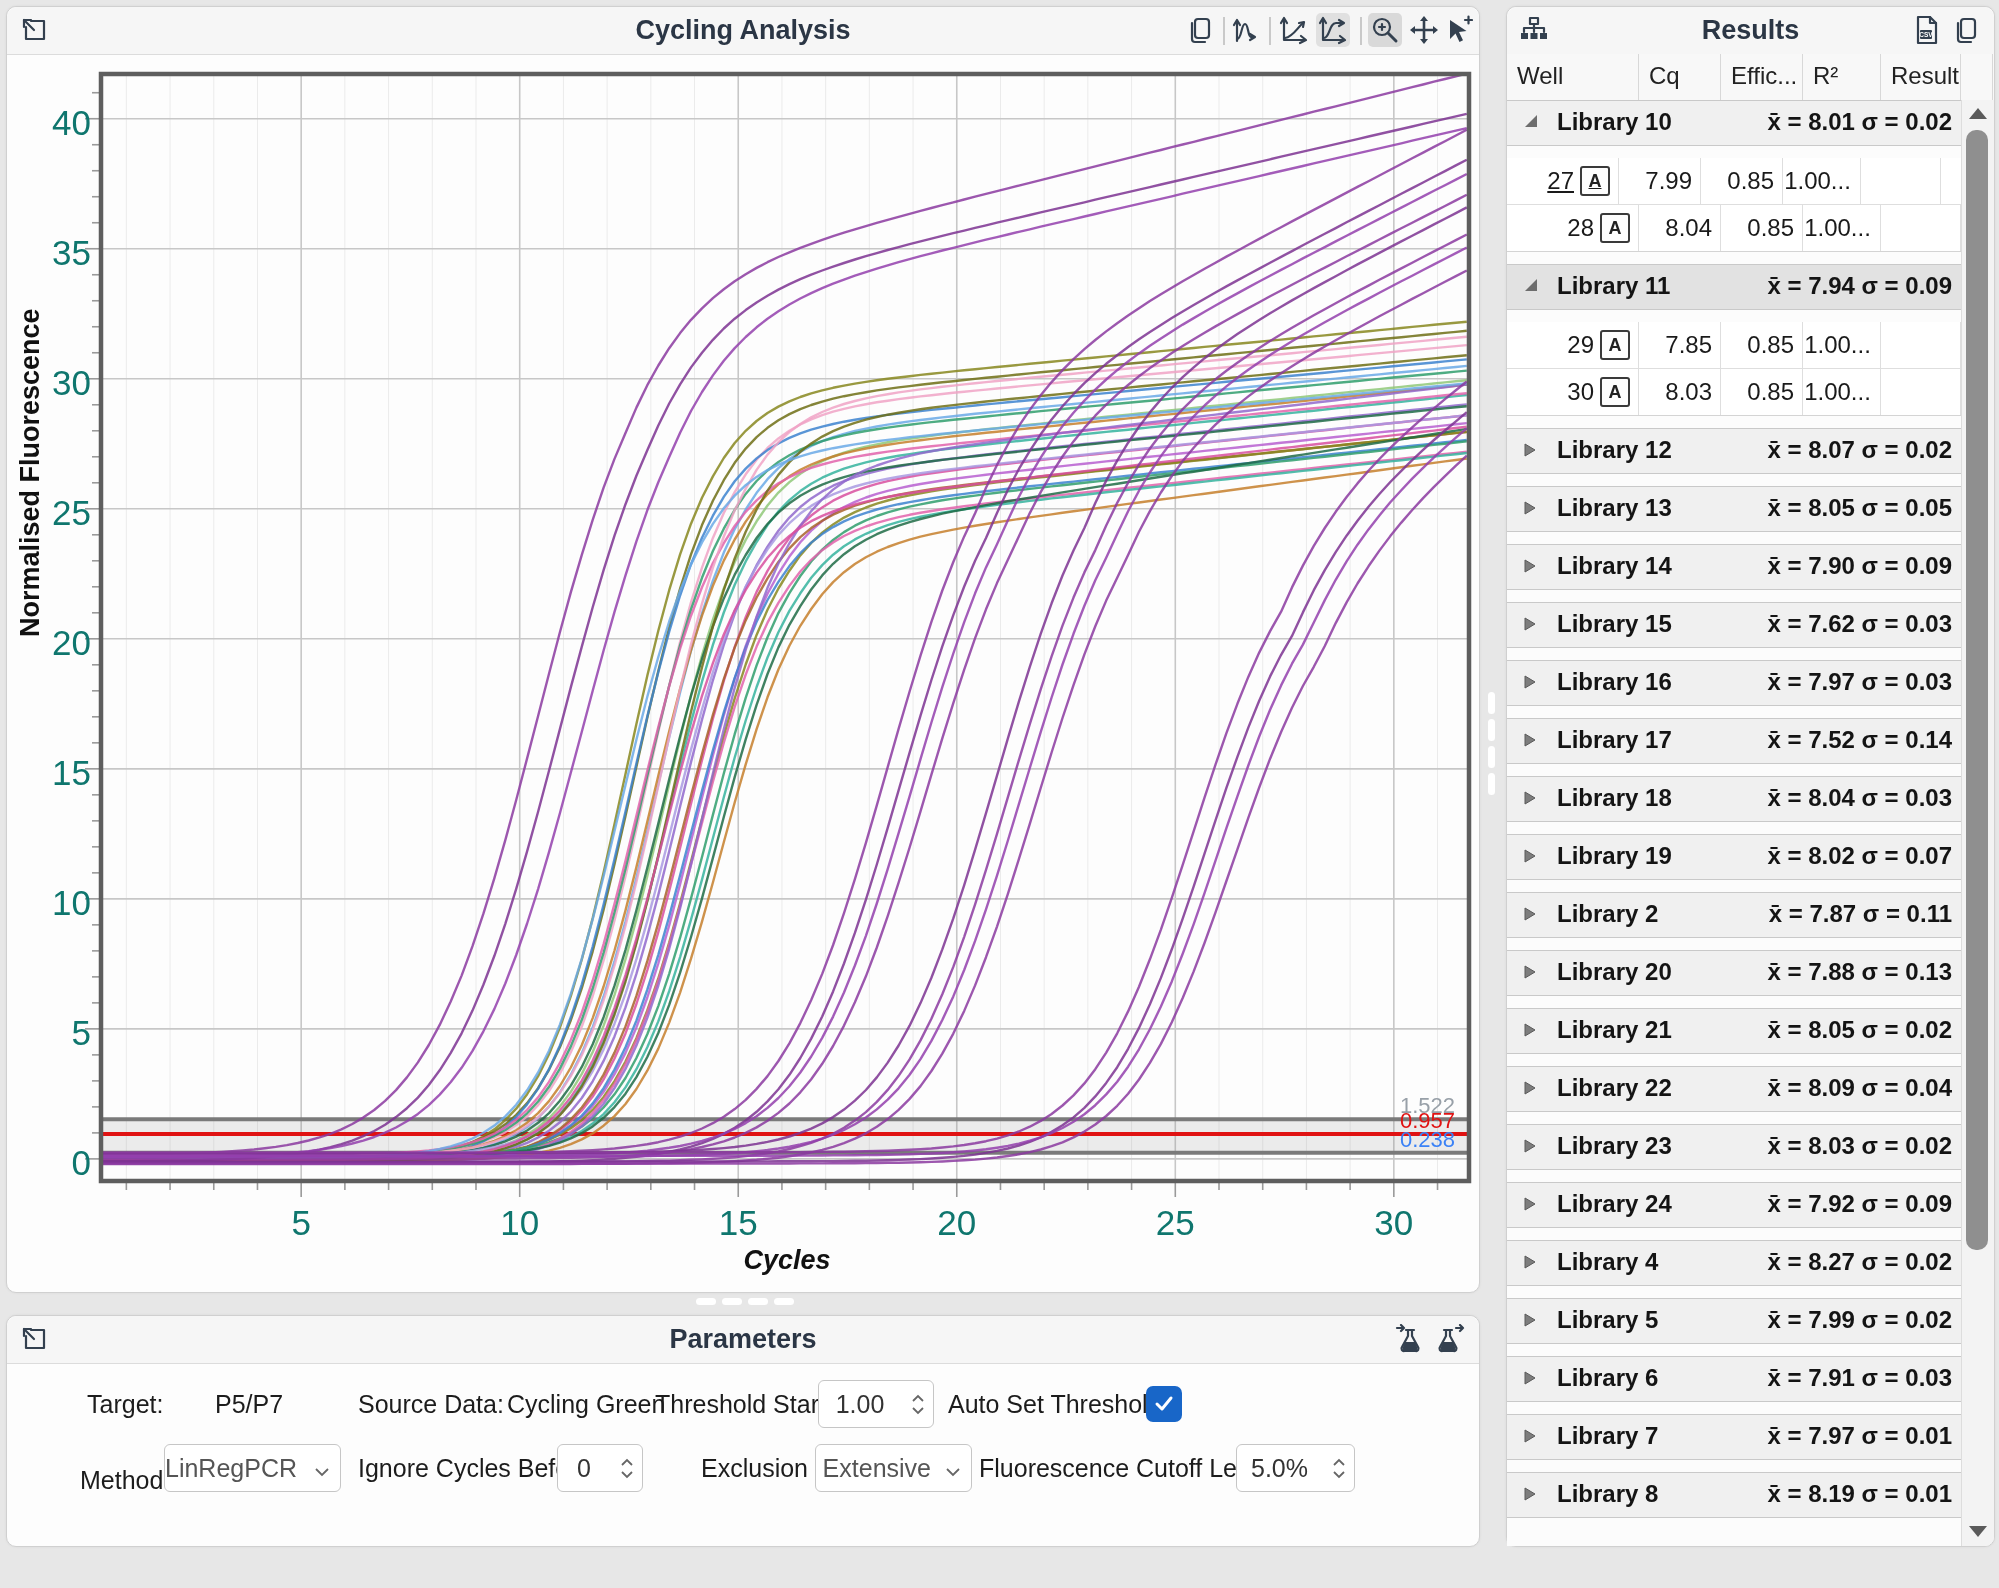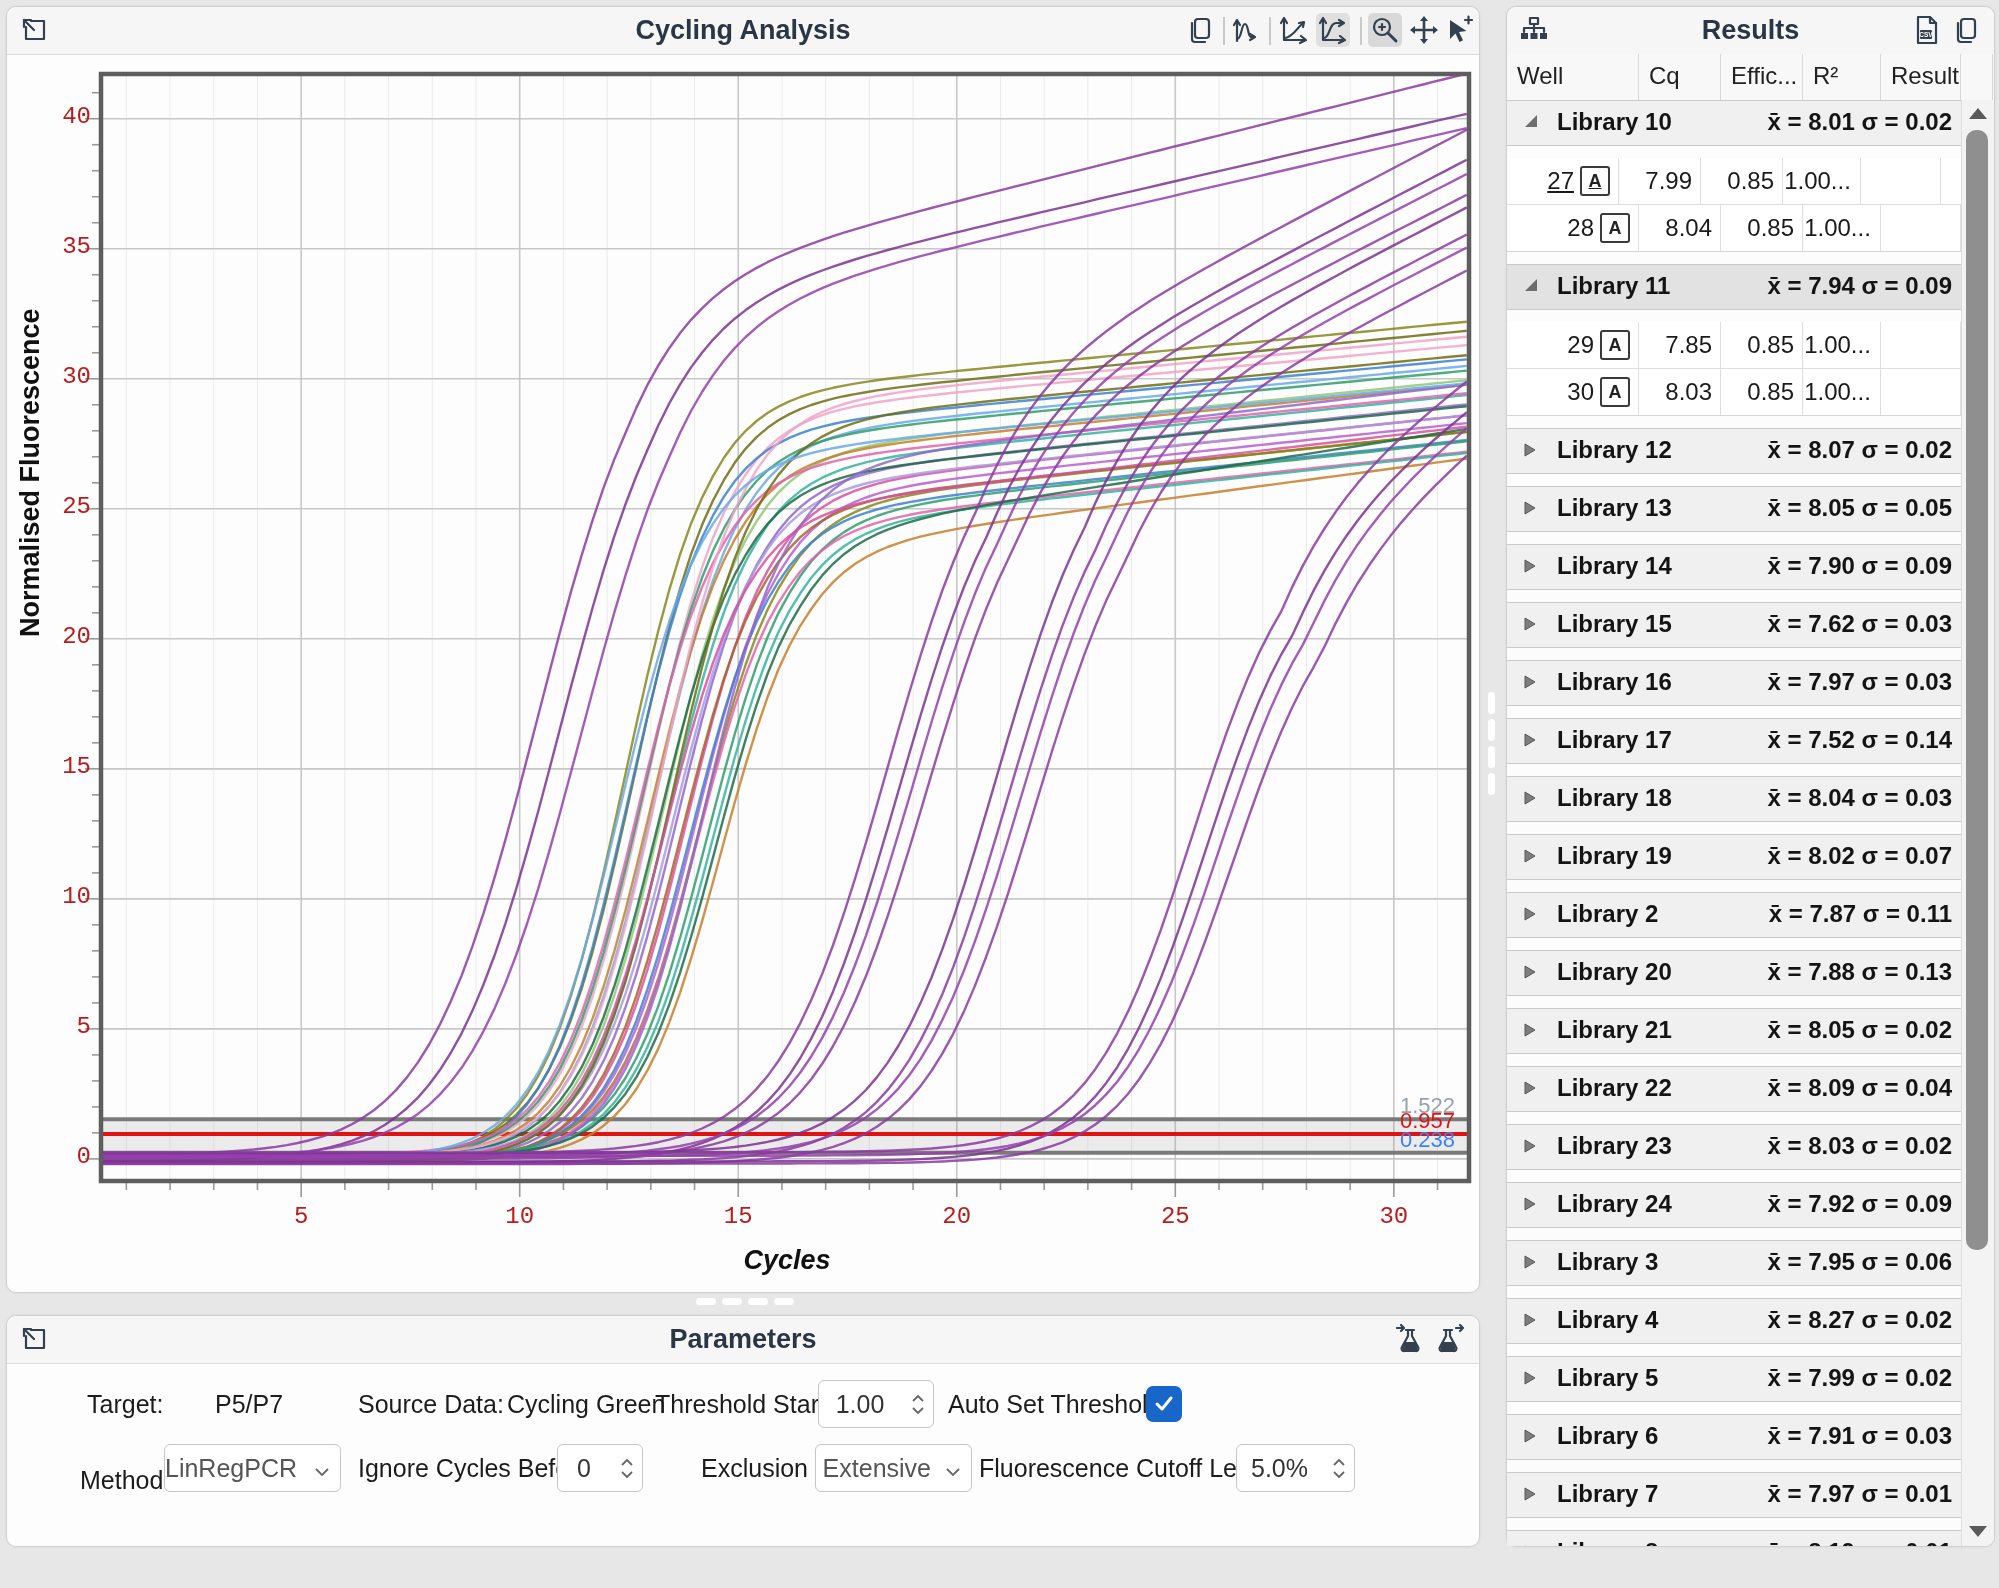--- a/index.html
+++ b/index.html
@@ -9,21 +9,21 @@
   .title{position:absolute;left:0;right:0;top:8px;text-align:center;font-size:27px;font-weight:bold;color:#2b3645;}
   .icon-btn{position:absolute;width:34px;height:34px;top:6px;display:flex;align-items:center;justify-content:center;border-radius:5px;}
   .icon-btn svg{display:block;}
   .ic{stroke:#33404f;stroke-width:2.2;fill:none;stroke-linecap:round;stroke-linejoin:round;}
   .icf{fill:#33404f;stroke:none;}
   .tool-sep{position:absolute;top:10px;width:2px;height:28px;background:#c9c9c9;}
   .active-tool{background:#e0e0e0;}
   
   #plot{position:absolute;left:94px;top:67px;width:1368px;height:1107px;}
   #plot-svg{position:absolute;left:0;top:0;overflow:visible;}
-  .tick-label{position:absolute;font-size:24px;color:#b91c1c;font-family:Liberation Mono, monospace;}
+  .tick-label{position:absolute;font-size:35px;color:#0f766e;}
   .y-label{width:56px;text-align:right;}
   .x-label{width:60px;text-align:center;}
   .axis-title{position:absolute;font-size:27px;font-weight:bold;color:#111;}
   .thr-label{position:absolute;right:14px;font-size:22px;text-align:right;}
   
   .dash-h{position:absolute;width:20px;height:7px;background:#fff;border-radius:4px;}
   .dash-v{position:absolute;width:7px;height:22px;background:#fff;border-radius:4px;}
   
   .p-label{position:absolute;font-size:25px;color:#1c1c1c;white-space:nowrap;transform:translateY(-50%);}
   .p-box{position:absolute;transform:translateY(-50%);height:46px;background:#fff;border:1px solid #c6c6c6;border-radius:6px;display:flex;align-items:center;font-size:25px;color:#333;}
@@ -646,27 +646,20 @@
           <span class="grp-tri"><svg width="14" height="18" viewBox="0 0 14 18">
               <polygon points="2,3 12,9 2,15" fill="#7d7d7d" stroke="#5a5a5a" stroke-width="1"></polygon>
             </svg></span>
           <span class="grp-name">Library 24</span>
           <span class="grp-stats">x̄ = 7.92 σ = 0.09</span>
         </div>
         <div class="grp-row">
           <span class="grp-tri"><svg width="14" height="18" viewBox="0 0 14 18">
               <polygon points="2,3 12,9 2,15" fill="#7d7d7d" stroke="#5a5a5a" stroke-width="1"></polygon>
             </svg></span>
-          <span class="grp-name">Library 3</span>
-          <span class="grp-stats">x̄ = 7.95 σ = 0.06</span>
-        </div>
-        <div class="grp-row">
-          <span class="grp-tri"><svg width="14" height="18" viewBox="0 0 14 18">
-              <polygon points="2,3 12,9 2,15" fill="#7d7d7d" stroke="#5a5a5a" stroke-width="1"></polygon>
-            </svg></span>
           <span class="grp-name">Library 4</span>
           <span class="grp-stats">x̄ = 8.27 σ = 0.02</span>
         </div>
         <div class="grp-row">
           <span class="grp-tri"><svg width="14" height="18" viewBox="0 0 14 18">
               <polygon points="2,3 12,9 2,15" fill="#7d7d7d" stroke="#5a5a5a" stroke-width="1"></polygon>
             </svg></span>
           <span class="grp-name">Library 5</span>
           <span class="grp-stats">x̄ = 7.99 σ = 0.02</span>
         </div>

